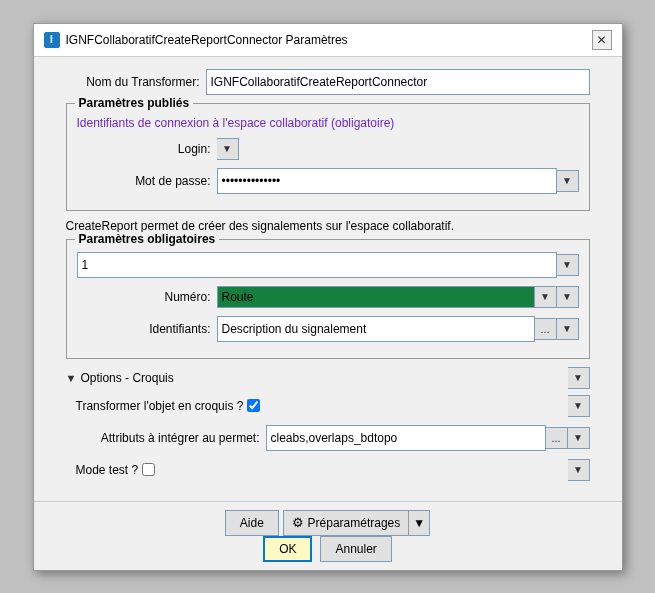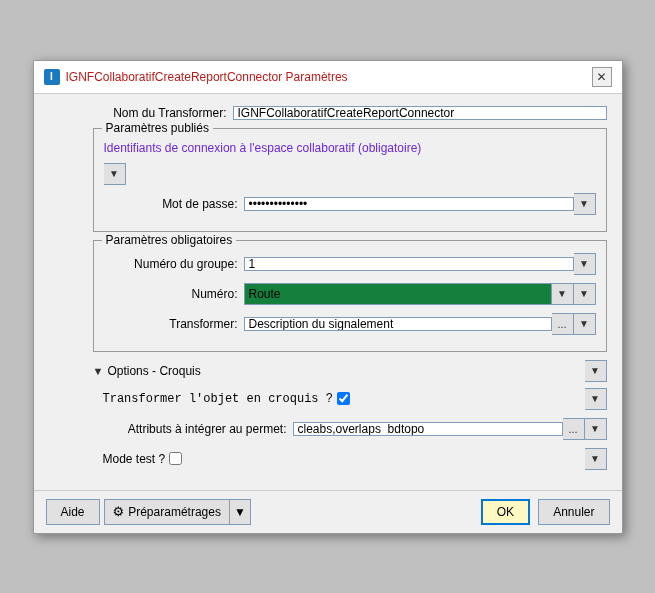--- a/index.html
+++ b/index.html
@@ -40,54 +40,53 @@
       border-radius: 2px;
       display: flex;
       align-items: center;
       justify-content: center;
       color: white;
       font-size: 10px;
       font-weight: bold;
     }
     .title-text {
       font-size: 12px;
-      color: #b91c1c;
+      color: #000000;
     }
     .close-btn {
       width: 20px;
       height: 20px;
       border: 1px solid #999;
       background: #f0f0f0;
       cursor: pointer;
       display: flex;
       align-items: center;
       justify-content: center;
       font-size: 12px;
       color: #333;
     }
     .dialog-body {
-      padding: 12px 15px;
+      padding: 12px 32px;
       flex: 1;
-      margin-left: 44px;
     }
     .form-row {
       display: flex;
       align-items: center;
       margin-bottom: 8px;
     }
     .form-label {
       text-align: right;
       color: #000;
       padding-right: 6px;
       white-space: nowrap;
     }
     .form-label-wide { width: 140px; }
     .input-text {
       flex: 1;
-      height: 14px;
+      height: 26px;
       border: 1px solid #7f9db9;
       background: white;
       padding: 2px 4px;
       font-size: 12px;
       outline: none;
     }
     .dropdown-btn {
       width: 22px;
       height: 22px;
       border: 1px solid #7f9db9;
@@ -114,20 +113,21 @@
       position: relative;
     }
     .group-box-title {
       position: absolute;
       top: -8px;
       left: 8px;
       background: #f0f0f0;
       padding: 0 4px;
       font-size: 12px;
       color: #000;
+      font-weight: bold;
     }
     .group-box-inner {
       margin-top: 4px;
     }
     .select-wrapper {
       display: flex;
       flex: 1;
       align-items: center;
     }
     .select-input {
@@ -211,20 +211,21 @@
       align-items: center;
       margin-bottom: 8px;
     }
     .dialog-footer {
       border-top: 1px solid #ccc;
       padding: 8px 12px;
       display: flex;
       align-items: center;
       justify-content: space-between;
       background: #f0f0f0;
+      flex-direction: column;
     }
     .footer-left {
       display: flex;
       align-items: center;
       gap: 4px;
     }
     .footer-right {
       display: flex;
       align-items: center;
       gap: 8px;
@@ -295,42 +296,43 @@
       <span class="form-label form-label-wide">Nom du Transformer:</span>
       <input type="text" class="input-text" value="IGNFCollaboratifCreateReportConnector" style="">
     </div>
 
     <div class="group-box">
       <span class="group-box-title">Paramètres publiés</span>
       <div class="group-box-inner">
         <div class="section-label" style="margin-bottom:8px;">Identifiants de connexion à l'espace collaboratif (obligatoire)</div>
 
         <div class="form-row">
+          <span class="form-label form-label-wide">Login:</span>
           <div class="dropdown-btn">
             <span>▼</span>
           </div>
         </div>
 
         <div class="form-row">
           <span class="form-label form-label-wide">Mot de passe:</span>
           <input type="password" class="input-text" value="datac_password" style="">
           <div class="dropdown-btn">
             <span>▼</span>
           </div>
         </div>
       </div>
     </div>
 
+    <div class="separator-text">CreateReport permet de créer des signalements sur l'espace collaboratif.</div>
 
     <div class="group-box">
       <span class="group-box-title">Paramètres obligatoires</span>
       <div class="group-box-inner">
 
         <div class="form-row">
-          <span class="form-label form-label-wide">Numéro du groupe:</span>
           <input type="text" class="input-text" value="1" style="">
           <div class="dropdown-btn">
             <span>▼</span>
           </div>
         </div>
 
         <div class="form-row">
           <span class="form-label form-label-wide">Numéro:</span>
           <div class="select-wrapper">
             <select class="select-input">
@@ -339,21 +341,21 @@
             <div class="select-arrow">
               <span>▼</span>
             </div>
           </div>
           <div class="dropdown-btn">
             <span>▼</span>
           </div>
         </div>
 
         <div class="description-row">
-          <span class="form-label form-label-wide">Transformer:</span>
+          <span class="form-label form-label-wide">Identifiants:</span>
           <input type="text" class="input-text" value="Description du signalement" style="">
           <div class="btn-ellipsis">
             <span>...</span>
           </div>
           <div class="dropdown-btn">
             <span>▼</span>
           </div>
         </div>
 
       </div>
@@ -362,21 +364,21 @@
     <div class="collapsible-section">
       <div class="collapsible-header">
         <span class="collapse-arrow">▼</span>
         <span>Options - Croquis</span>
         <div class="dropdown-btn" style="margin-left:auto;">
           <span>▼</span>
         </div>
       </div>
 
       <div class="checkbox-row">
-        <span style="margin-right:4px;font-family:Liberation Mono, monospace;">Transformer l'objet en croquis ?</span>
+        <span style="margin-right:4px;">Transformer l'objet en croquis ?</span>
         <input type="checkbox" checked="" style="">
         <div class="dropdown-btn" style="margin-left:auto;">
           <span>▼</span>
         </div>
       </div>
 
       <div class="attrs-row" style="padding-left:10px;">
         <span class="form-label" style="width:190px; text-align:right;">Attributs à intégrer au permet:</span>
         <input type="text" class="input-text" value="cleabs,overlaps_bdtopo" style="">
         <div class="btn-ellipsis">

